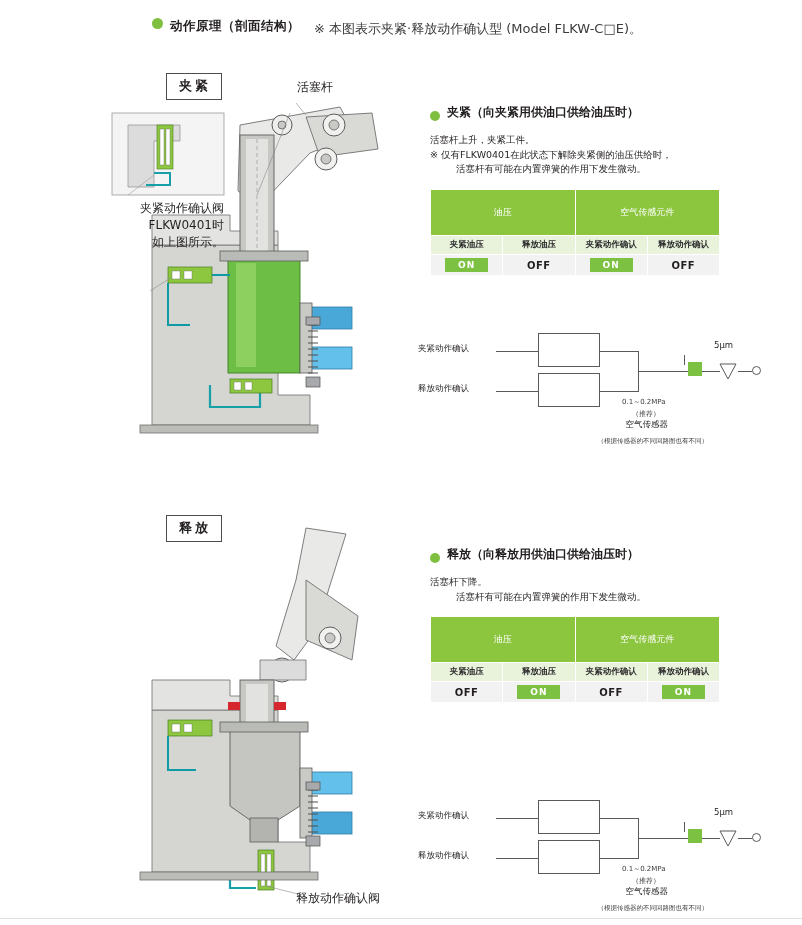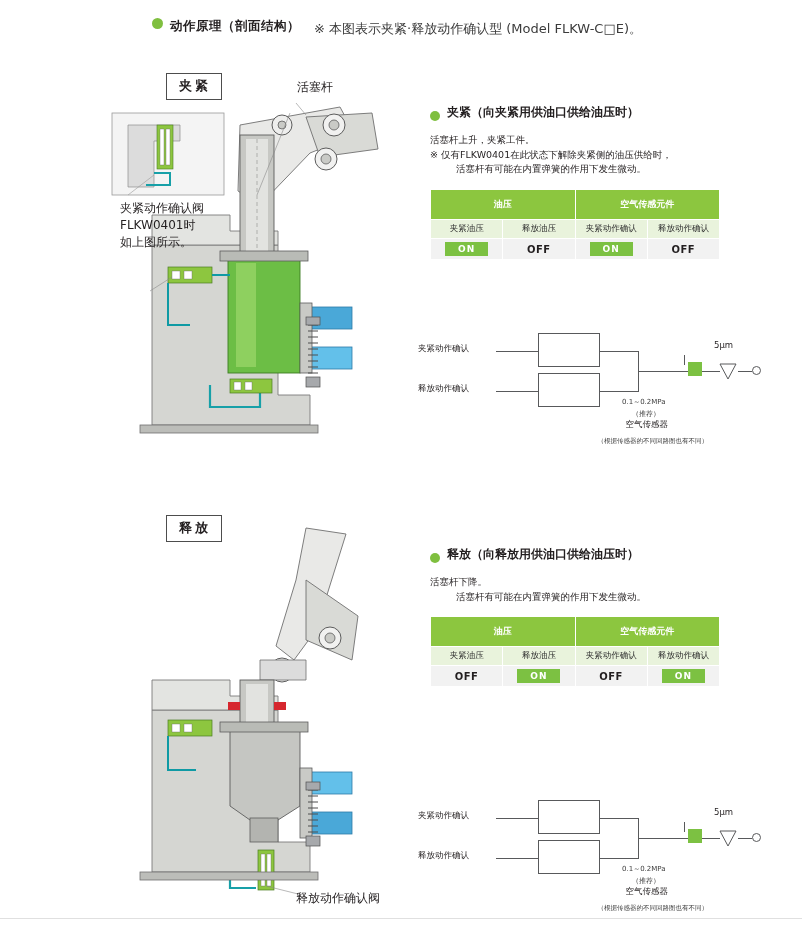--- a/index.html
+++ b/index.html
@@ -41,22 +41,22 @@
   .rline.ind { padding-left:13px; text-indent:-13px; }
   .rline.ind2 { padding-left:26px; }
 
   
   table.state {
     border-collapse:collapse; width:290px; margin-top:12px; table-layout:fixed;
   }
   table.state th, table.state td {
     border:1px solid #ffffff; text-align:center; font-size:8.5px; padding:3px 0;
   }
-  table.state thead tr.grp th { background:#8cc63f; color:#ffffff; font-weight:bold; font-size:9px; padding:8px 0; }
-  table.state thead tr.sub th { background:#e9f3dc; color:#2e2e2e; font-weight:normal; }
+  table.state thead tr.grp th { background:#8cc63f; color:#ffffff; font-weight:normal; font-size:9px; padding:16px 0; }
+  table.state thead tr.sub th { background:#e9f3dc; color:#2e2e2e; font-weight:bold; }
   table.state tbody td { background:#f2f2f2; height:20px; font-weight:bold; font-size:10px; }
   .pill {
     display:inline-block; background:#7cc142; color:#fff; border-radius:0;
     font-size:9px; font-weight:bold; padding:2px 13px; letter-spacing:1px;
   }
   .off { color:#231f20; font-size:10px; font-weight:bold; letter-spacing:.5px; }
 
   
   .circuit { position:absolute; }
   .cbox {
@@ -150,21 +150,21 @@
     <rect x="135" y="287" width="7" height="8" fill="#fff" stroke="#6c6c6c" stroke-width="0.4"></rect>
 
     <rect x="30" y="330" width="178" height="8" fill="#bcbdb9" stroke="#6f6f6f" stroke-width="0.8"></rect>
 
     <line x1="196" y1="20" x2="186" y2="8" stroke="#8a8a8a" stroke-width="0.6"></line>
     <line x1="147" y1="100" x2="180" y2="18" stroke="#8a8a8a" stroke-width="0.6"></line>
     <line x1="62" y1="182" x2="40" y2="196" stroke="#8a8a8a" stroke-width="0.6"></line>
   </svg>
 
   <div class="callout" style="left:297px; top:79px;">活塞杆</div>
-  <div class="callout" style="left:120px; top:200px; white-space:normal; width:92px;">夹紧动作确认阀<br>FLKW0401时<br>如上图所示。</div>
+  <div class="callout" style="left:132px; top:200px; white-space:normal; width:92px;text-align:right;">夹紧动作确认阀<br>FLKW0401时<br>如上图所示。</div>
 
   <div class="rblock" style="left:430px; top:104px;">
     <div class="rhead">
       <span class="bullet"></span>
       <span class="rhead-text">夹紧（向夹紧用供油口供给油压时）</span>
     </div>
     <div class="rline">活塞杆上升，夹紧工件。</div>
     <div class="rline ind">※ 仅有FLKW0401在此状态下解除夹紧侧的油压供给时，</div>
     <div class="rline ind2">活塞杆有可能在内置弹簧的作用下发生微动。</div>
 

